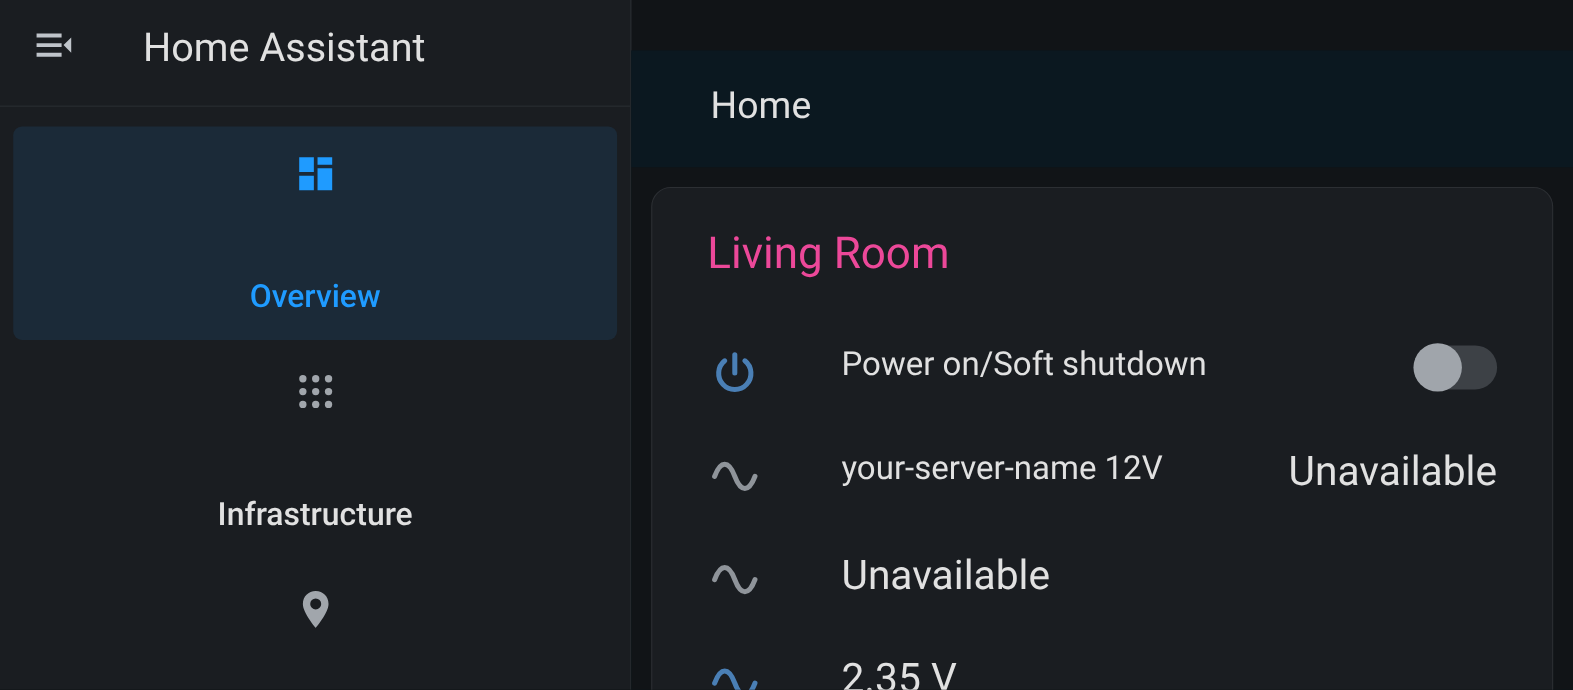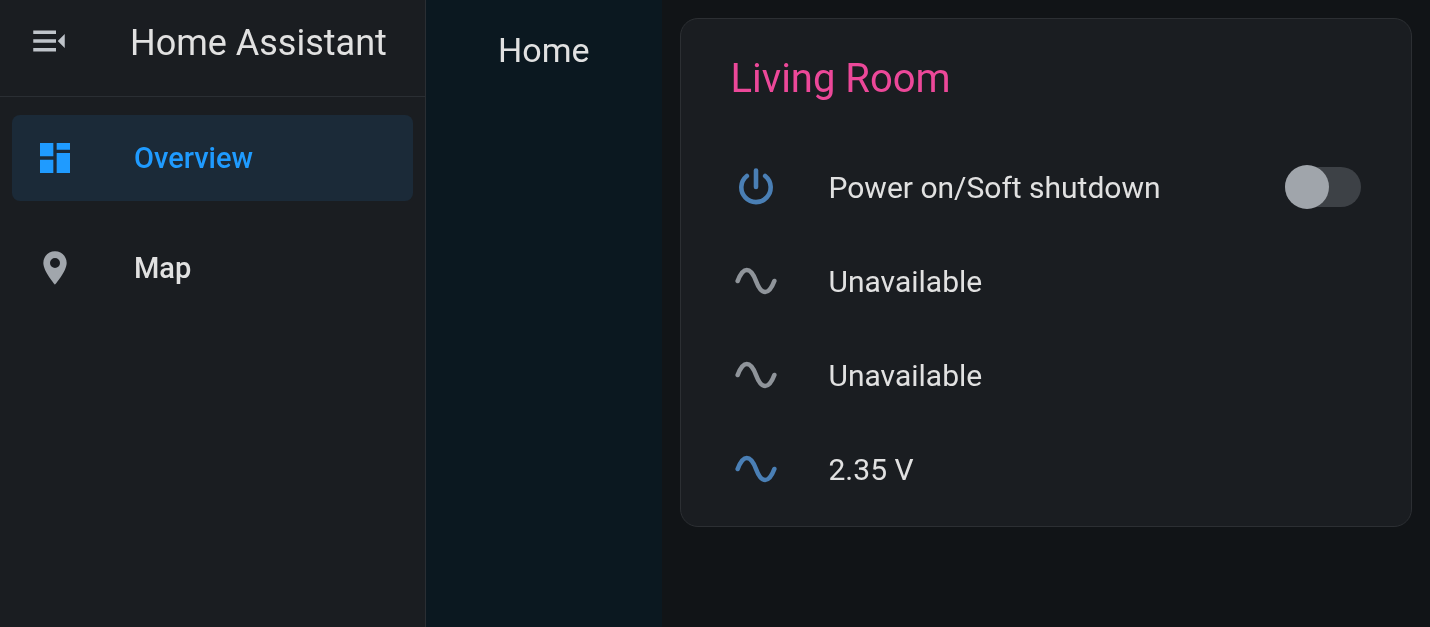--- a/index.html
+++ b/index.html
@@ -10,21 +10,21 @@
     body {
       font-family: -apple-system, BlinkMacSystemFont, "Segoe UI", Roboto, Helvetica, Arial, sans-serif;
       background: #111417;
       color: #e1e1e1;
       width: 1430px;
       height: 627px;
       overflow: hidden;
       display: flex;
     }
     .sidebar {
-      width: 426px;
+      width: 574px;
       background: #1a1d21;
       border-right: 1px solid #2a2e33;
       display: flex;
       flex-direction: column;
     }
     .sidebar-header {
       display: flex;
       align-items: center;
       padding: 20px 28px 30px 28px;
       gap: 60px;
@@ -41,28 +41,29 @@
       color: #e1e1e1;
     }
     .sidebar-nav {
       padding: 18px 12px 0 12px;
       display: flex;
       flex-direction: column;
     }
     .sidebar-item {
       display: flex;
       align-items: center;
-      gap: 58px;
+      gap: 74px;
       padding: 22px 22px;
       border-radius: 8px;
       cursor: pointer;
       font-size: 29px;
       font-weight: 500;
       color: #e1e1e1;
-      margin-bottom: 24px;
+      margin-bottom: 4px;
+      flex-direction: column;
     }
     .sidebar-item.active {
       background: #1b2a38;
       color: #1f9bff;
     }
     .sidebar-item.active .nav-icon svg {
       fill: #1f9bff;
     }
     .nav-icon {
       width: 42px;
@@ -73,21 +74,22 @@
     }
     .nav-icon svg {
       width: 40px;
       height: 40px;
       fill: #a1a6ac;
     }
     .main {
       flex: 1;
       background: #0b1820;
       display: flex;
-      flex-direction: row;
+      flex-direction: column;
+      margin-top: 46px;
     }
     .topbar {
       padding: 30px 72px 36px 72px;
       background: #0b1820;
     }
     .page-title {
       font-size: 34px;
       font-weight: 400;
       color: #e1e1e1;
     }
@@ -103,22 +105,21 @@
       padding: 36px 50px 10px 50px;
     }
     .card-title {
       font-size: 40px;
       font-weight: 400;
       color: #ec4899;
       margin-bottom: 38px;
     }
     .entity-row {
       display: flex;
-      align-items: center;
-      gap: 48px;
+      gap: 72px;
       padding: 22px 0;
     }
     .entity-icon {
       width: 50px;
       height: 50px;
       display: flex;
       align-items: center;
       justify-content: center;
     }
     .entity-icon svg {
@@ -131,21 +132,21 @@
     .entity-icon.accent svg {
       stroke: #4a7fb5;
     }
     .entity-label {
       flex: 1;
       font-size: 30px;
       font-weight: 400;
       color: #e1e1e1;
     }
     .entity-value {
-      font-size: 30px;
+      font-size: 37px;
       font-weight: 400;
       color: #e1e1e1;
     }
     .toggle {
       width: 76px;
       height: 40px;
       background: #3d4146;
       border-radius: 20px;
       position: relative;
       cursor: pointer;
@@ -176,20 +177,36 @@
   <nav class="sidebar-nav">
     <div class="sidebar-item active">
       <span class="nav-icon">
         <svg viewBox="0 0 24 24">
             <path d="M3 3h8v8H3V3zm10 0h8v4h-8V3zM3 13h8v8H3v-8zm10-4h8v12h-8V9z"></path>
           </svg>
       </span>
       <span>Overview</span>
     </div>
 
+    <div class="sidebar-item">
+      <span class="nav-icon">
+        <svg viewBox="0 0 24 24">
+            <circle cx="5" cy="5" r="2"></circle>
+            <circle cx="12" cy="5" r="2"></circle>
+            <circle cx="19" cy="5" r="2"></circle>
+            <circle cx="5" cy="12" r="2"></circle>
+            <circle cx="12" cy="12" r="2"></circle>
+            <circle cx="19" cy="12" r="2"></circle>
+            <circle cx="5" cy="19" r="2"></circle>
+            <circle cx="12" cy="19" r="2"></circle>
+            <circle cx="19" cy="19" r="2"></circle>
+          </svg>
+      </span>
+      <span>Infrastructure</span>
+    </div>
 
 
     <div class="sidebar-item">
       <span class="nav-icon">
         <svg viewBox="0 0 24 24">
             <path d="M12 2C8 2 5 5 5 9c0 5 7 13 7 13s7-8 7-13c0-4-3-7-7-7zm0 10a3 3 0 110-6 3 3 0 010 6z"></path>
           </svg>
       </span>
       <span>Map</span>
     </div>
@@ -218,20 +235,21 @@
           <span class="toggle-knob"></span>
         </span>
       </div>
 
       <div class="entity-row">
         <span class="entity-icon">
           <svg viewBox="0 0 24 24">
               <path d="M2 12c3-8 7-8 10 0s7 8 10 0" stroke-linecap="round"></path>
             </svg>
         </span>
+        <span class="entity-label">your-server-name 12V</span>
         <span class="entity-value">Unavailable</span>
       </div>
 
       <div class="entity-row">
         <span class="entity-icon">
           <svg viewBox="0 0 24 24">
               <path d="M2 12c3-8 7-8 10 0s7 8 10 0" stroke-linecap="round"></path>
             </svg>
         </span>
         <span class="entity-value">Unavailable</span>

